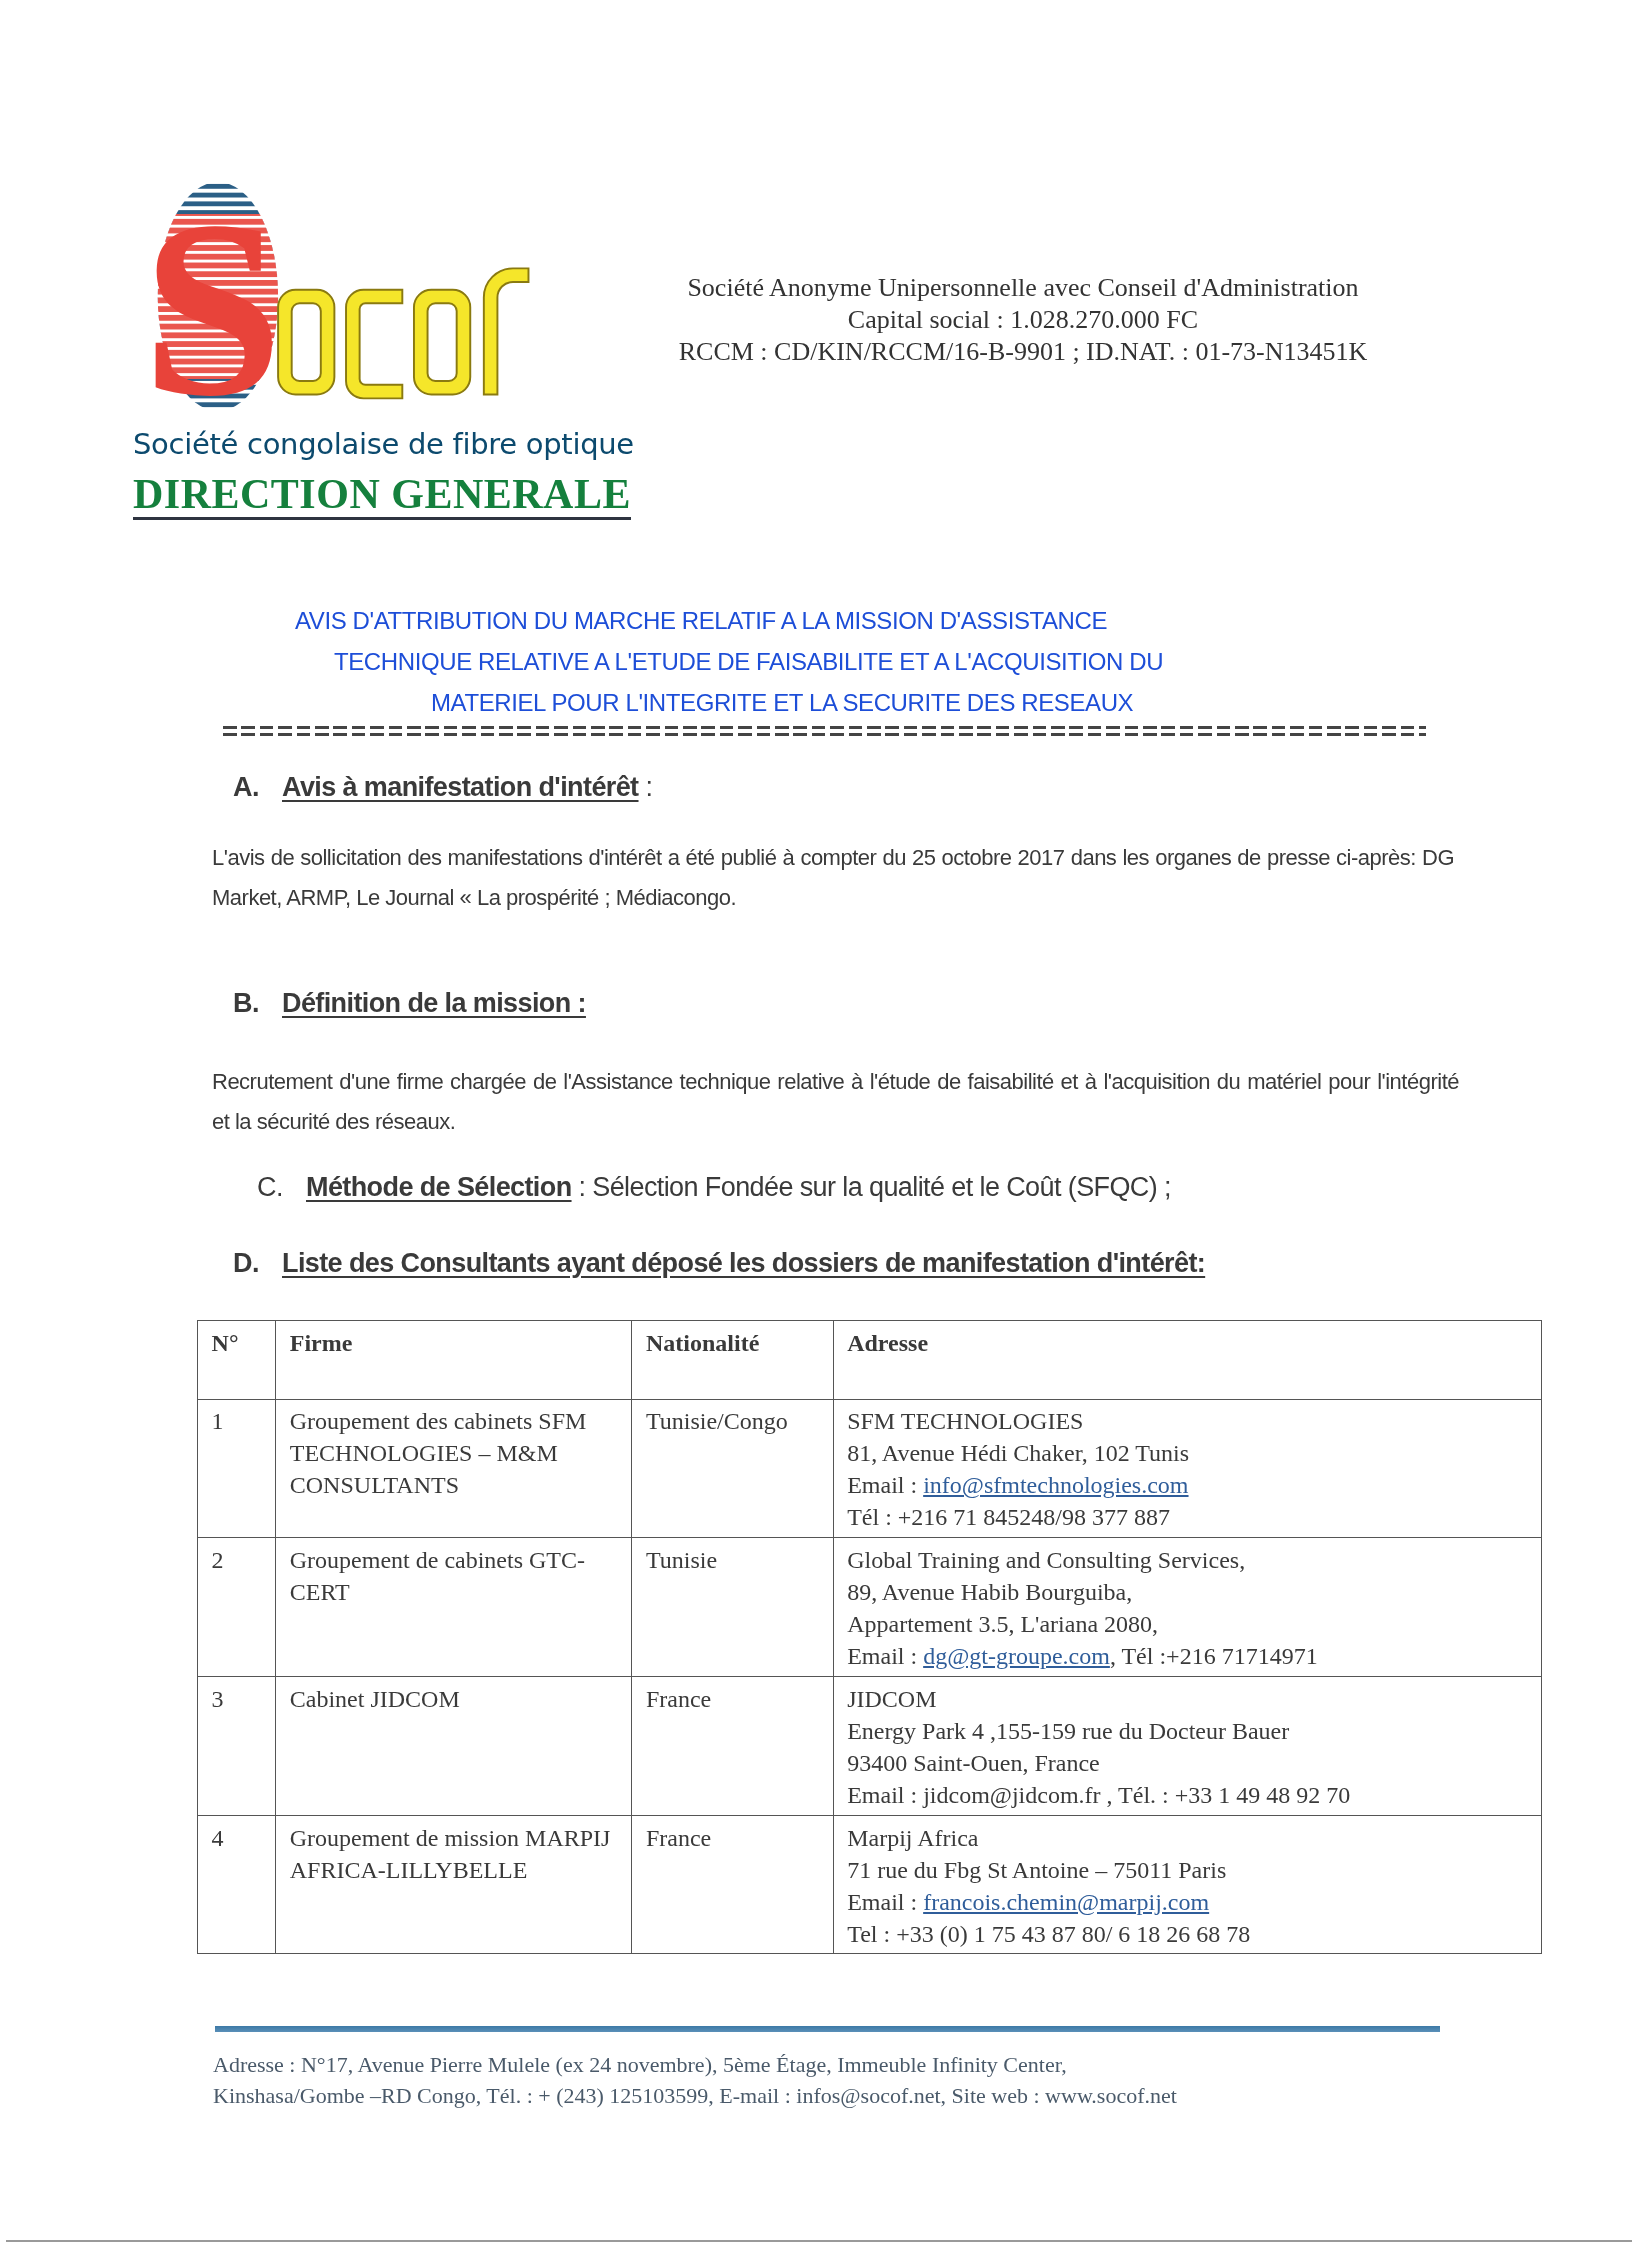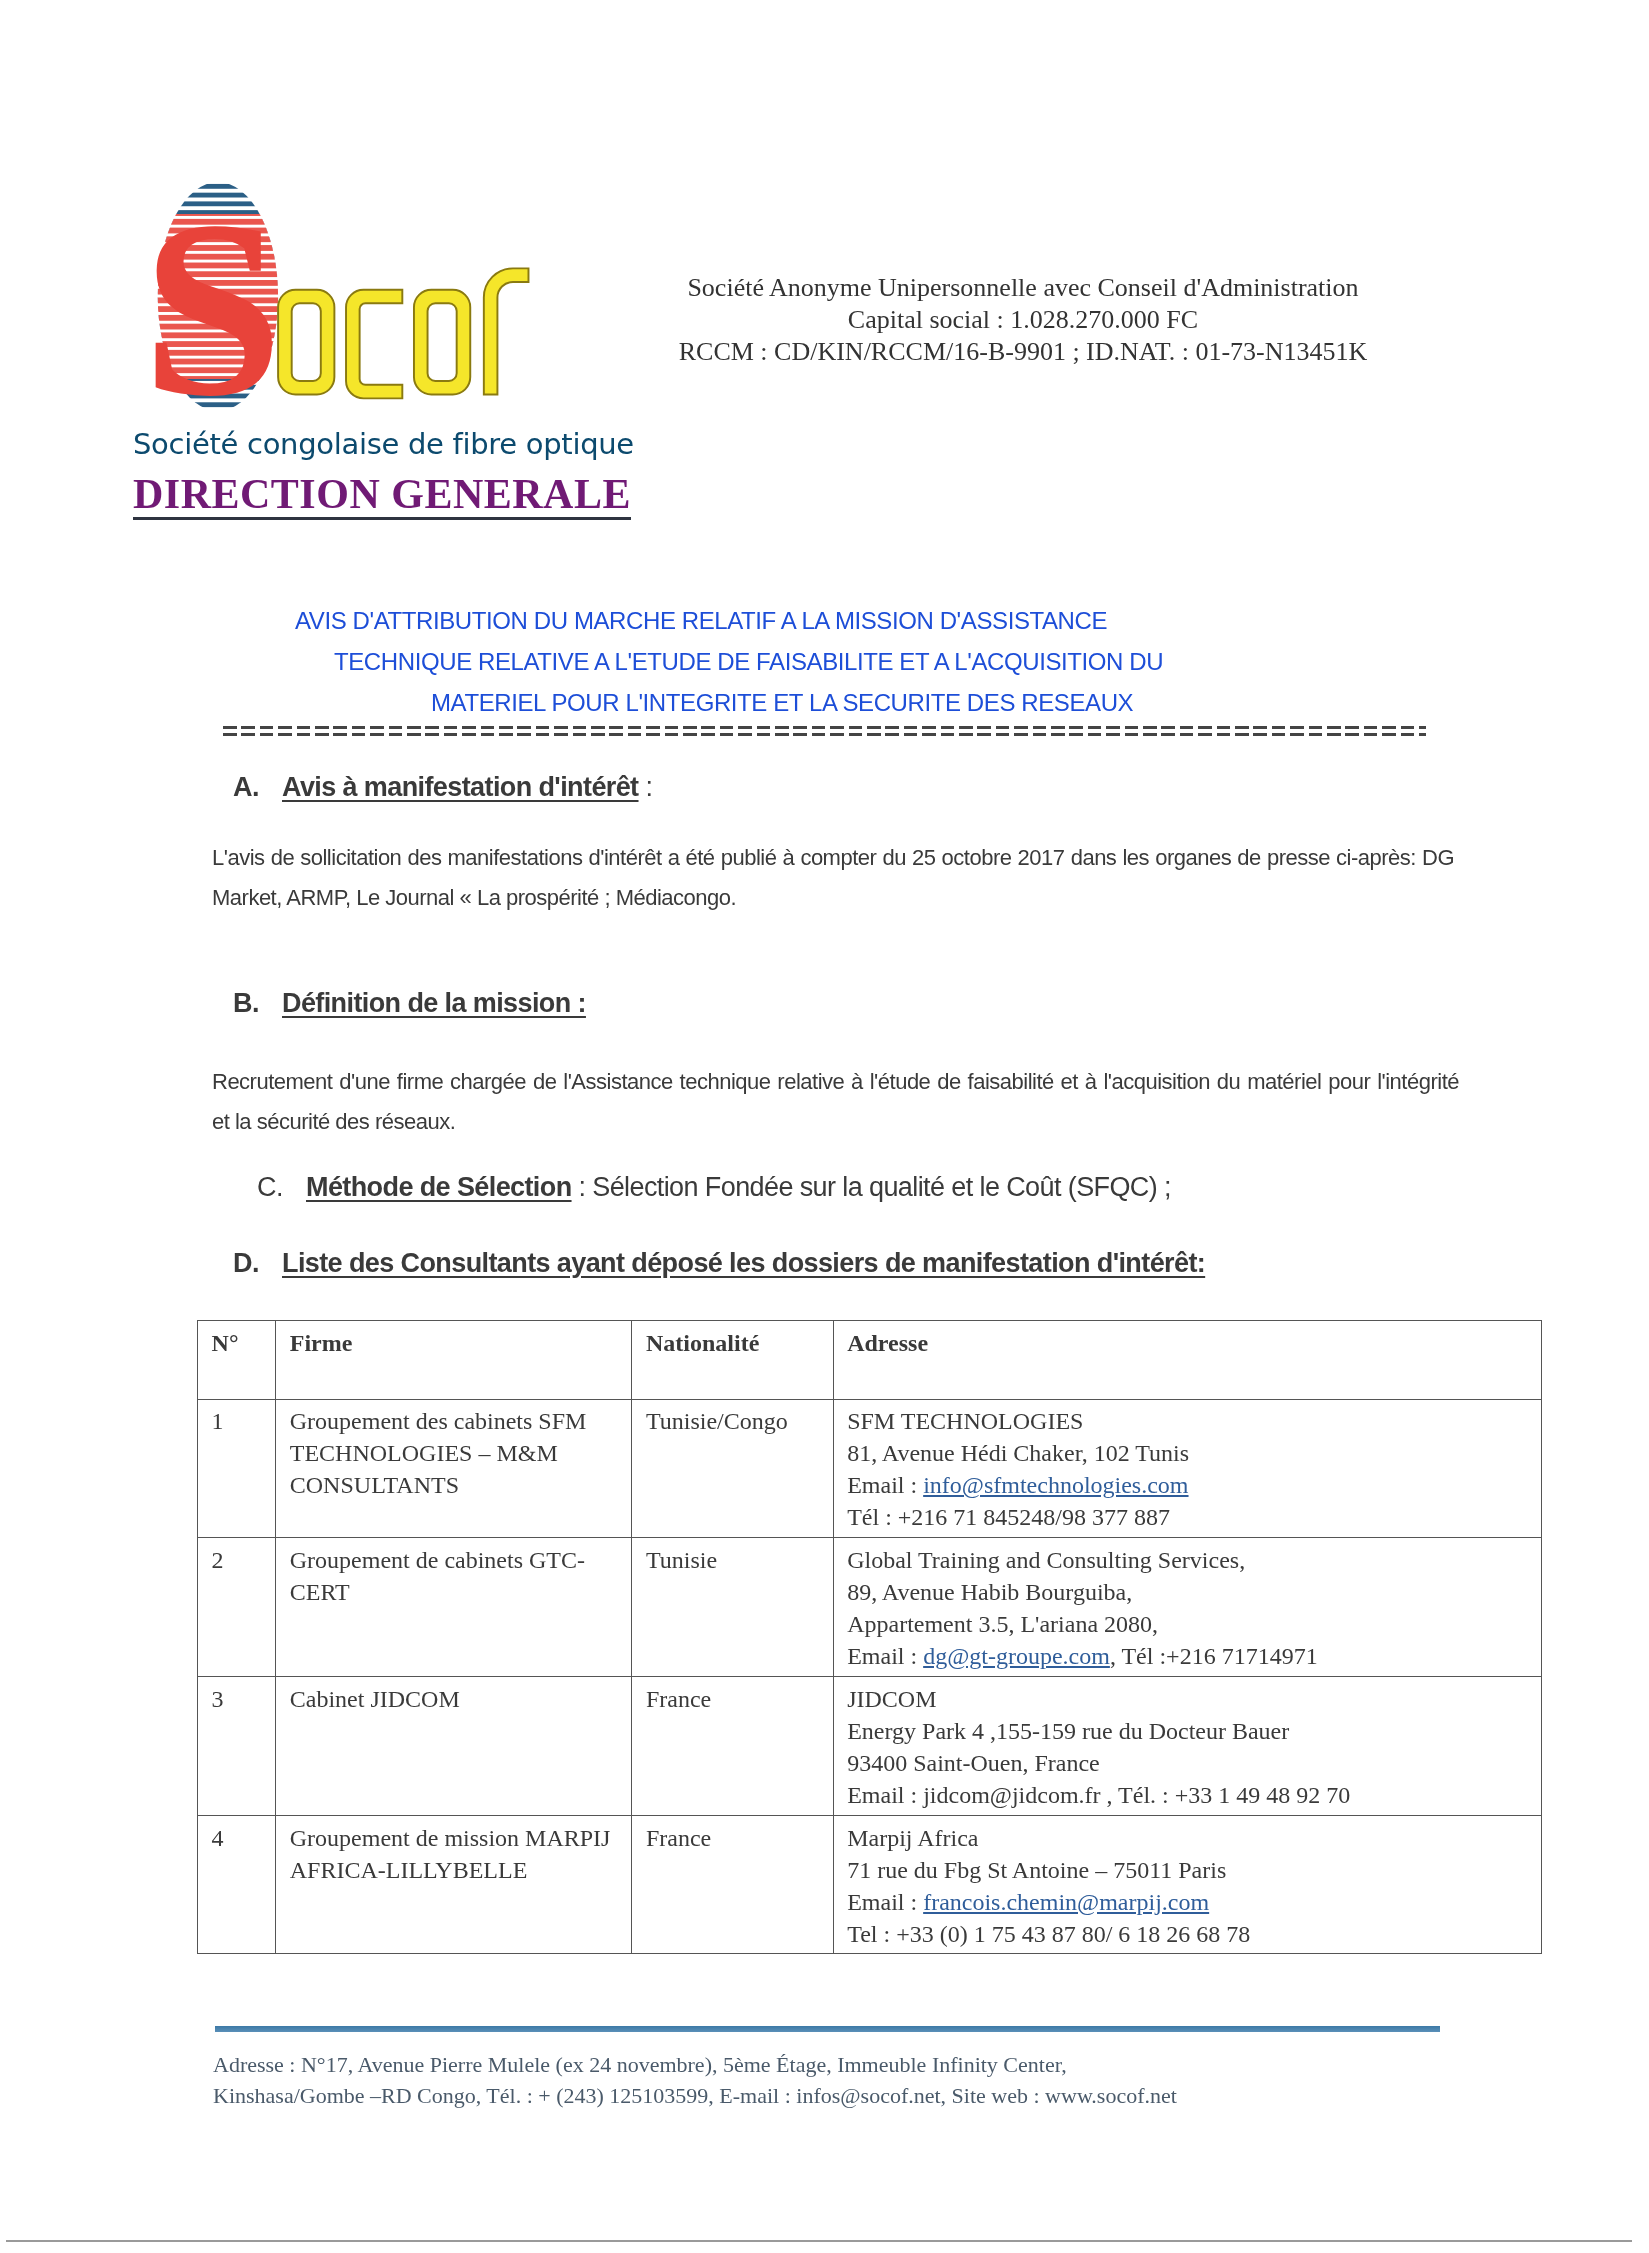--- a/index.html
+++ b/index.html
@@ -11,21 +11,21 @@
 
     
     .logo { left: 150px; top: 175px; width: 427px; height: 243px; }
     .logo svg { width: 100%; height: 100%; }
     .tagline {
       left: 133px; top: 427px; font-size: 29px; color: #0c4a6e;
       font-family: "DejaVu Sans", sans-serif; letter-spacing: -0.3px;
     }
     .direction {
       left: 133px; top: 472px; font-family: "Liberation Serif", serif;
-      font-weight: bold; font-size: 42px; color: #701a75; letter-spacing: 0.5px;
+      font-weight: bold; font-size: 42px; color: #15803d; letter-spacing: 0.5px;
       border-bottom: 3.9px solid #2e3440; padding-bottom: 1px; line-height: 1.05;
     }
 
     
     .company-info {
       left: 629px; top: 272px; width: 788px; text-align: center;
       font-family: "Liberation Serif", serif; font-size: 26px; line-height: 32px; color: #333;
     }
 
     

